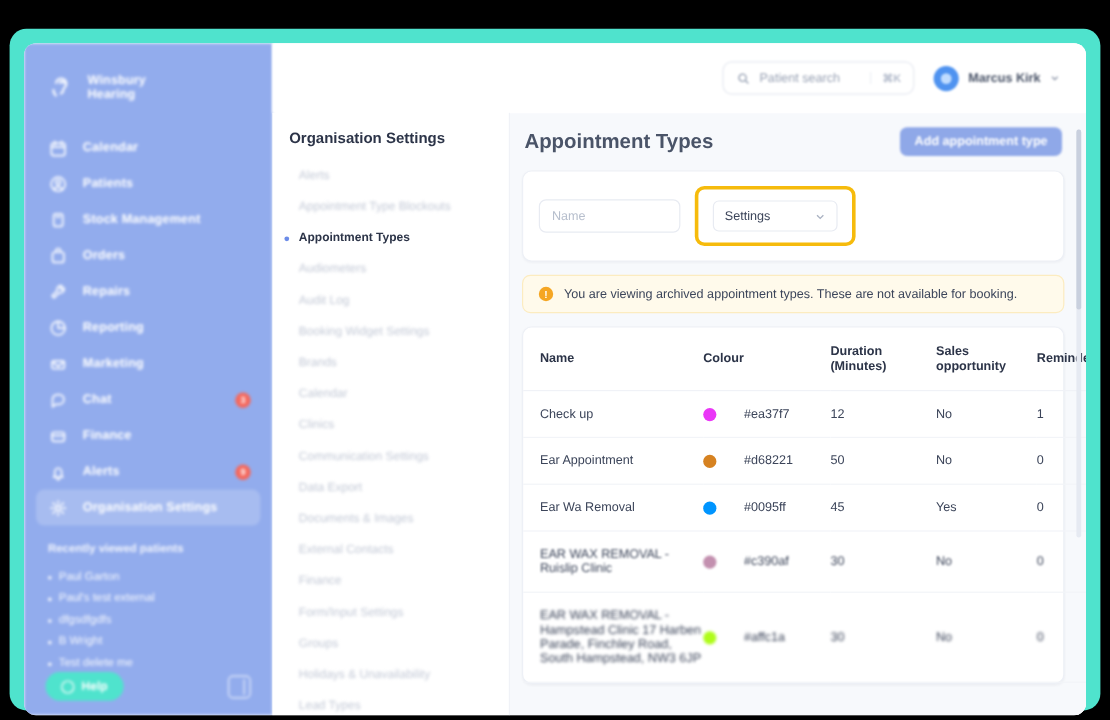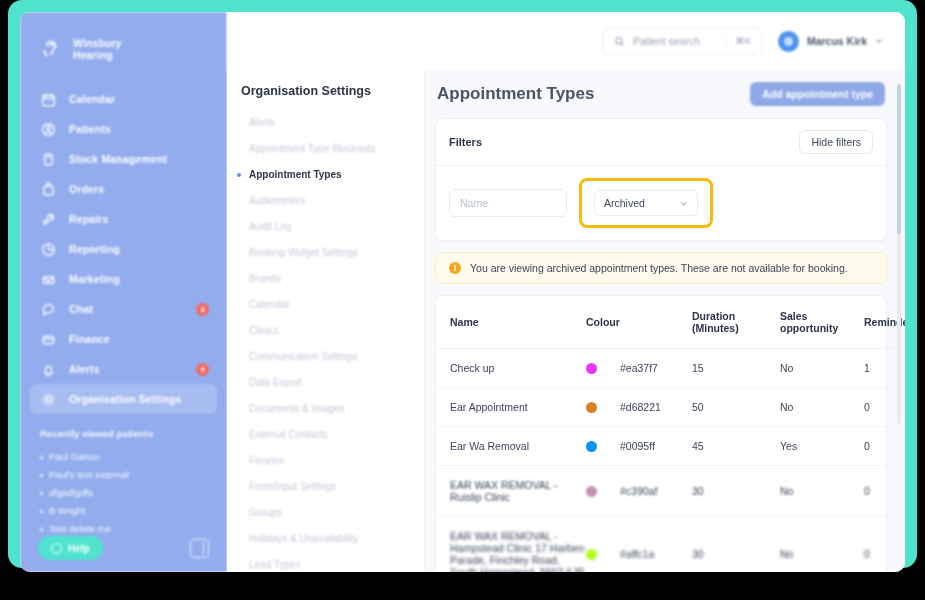--- a/index.html
+++ b/index.html
@@ -6,21 +6,21 @@
   html, body {
     width: 925px; height: 600px;
     background: #000000;
     font-family: "Liberation Sans", sans-serif;
     overflow: hidden;
   }
 
   
   .screen-frame {
     position: absolute;
-    left: 8px; top: 0;
+    left: 8px; top: 24px;
     width: 909px; height: 568px;
     background: #4fe3cd;
     border-radius: 14px;
     padding: 12px;
   }
   .app-window {
     position: relative;
     width: 885px; height: 560px;
     background: #ffffff;
     border-radius: 10px;
@@ -461,29 +461,25 @@
 
       <section class="content">
         <div class="content-inner">
 
           <div class="page-head">
             <h1 class="page-title">Appointment Types</h1>
             <div class="primary-btn">Add appointment type</div>
           </div>
 
           <div class="card">
-            <div class="filters-head">
-              <span class="filters-label">Filters</span>
-              <div class="ghost-btn">Hide filters</div>
-            </div>
             <div class="filters-body">
               <div class="text-input">Name</div>
               <div class="select-highlight">
                 <div class="select-box">
-                  <span>Archived</span>
+                  <span>Settings</span>
                   <svg width="9" height="9" viewBox="0 0 12 12" fill="none" stroke="#aab2c2" stroke-width="1.5">
                         <path d="M2.5 4.5 6 8l3.5-3.5"></path>
                       </svg>
                 </div>
               </div>
             </div>
           </div>
 
           <div class="alert">
             <span class="alert-icon">!</span>
@@ -509,21 +505,21 @@
               </thead>
               <tbody id="table-body">
                     <tr class="">
                       <td class="c-name">Check up</td>
                       <td class="c-colour">
                         <span class="swatch-cell">
                           <span class="swatch" style="background:#ea37f7"></span>
                           <span>#ea37f7</span>
                         </span>
                       </td>
-                      <td class="c-dur">15</td>
+                      <td class="c-dur">12</td>
                       <td class="c-sales">No</td>
                       <td class="c-rem">1</td>
                     </tr>
                     <tr class="">
                       <td class="c-name">Ear Appointment</td>
                       <td class="c-colour">
                         <span class="swatch-cell">
                           <span class="swatch" style="background:#d68221"></span>
                           <span>#d68221</span>
                         </span>

